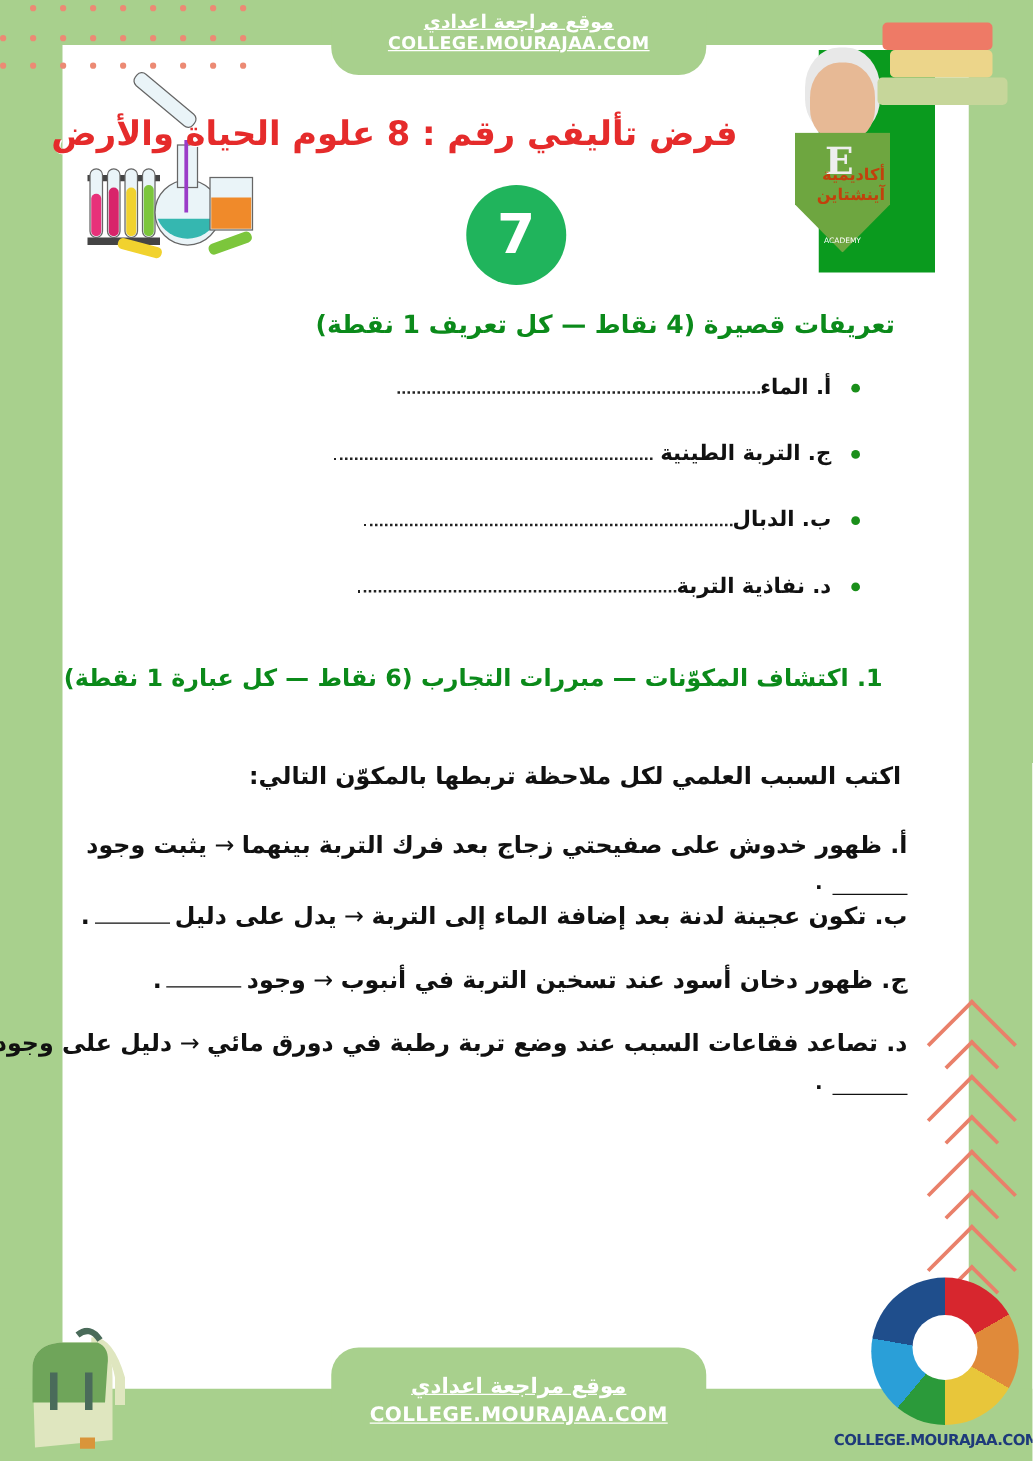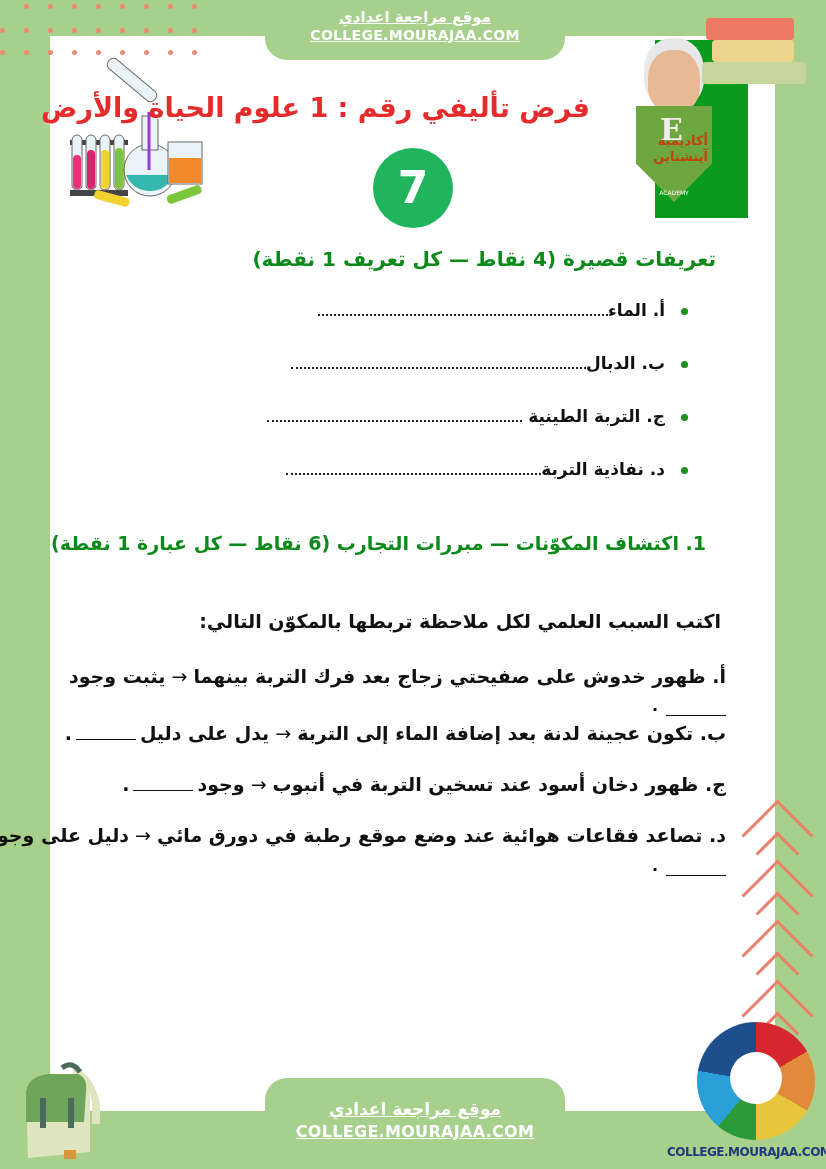--- a/index.html
+++ b/index.html
@@ -116,21 +116,21 @@
     <path d="M60 125 A26 26 0 0 0 108 125 Z" fill="#35b7b0"></path>
   <rect x="76" y="66" width="16" height="34" fill="#eaf4f8" stroke="#666"></rect>
   <rect x="60" y="0" width="12" height="60" rx="5" fill="#eaf4f8" stroke="#666" transform="rotate(-50 66 30)"></rect>
   <path d="M83 62 L83 120" stroke="#9a3cc8" stroke-width="3"></path>
   <rect x="102" y="92" width="34" height="42" fill="#eaf4f8" stroke="#666"></rect>
     <rect x="103" y="108" width="32" height="25" fill="#f08a2a"></rect>
   <rect x="100" y="140" width="36" height="9" rx="4" fill="#7cc63c" transform="rotate(-20 118 144)"></rect>
   <rect x="28" y="144" width="36" height="9" rx="4" fill="#f1d22e" transform="rotate(15 46 148)"></rect>
 </svg>
 
-<div class="title">فرض تأليفي رقم : 1 علوم الحياة والأرض</div>
+<div class="title">فرض تأليفي رقم : 8 علوم الحياة والأرض</div>
 
 <div class="badge">7</div>
 
 <div class="einstein"></div>
 <div class="face"></div>
 <div class="shield"></div>
 <div class="shield-e">E</div>
 <div class="shield-txt">أكاديمية آينشتاين</div>
 <div class="shield-sub">ACADEMY</div>
 
@@ -139,24 +139,24 @@
   <div class="book" style="left:12px;top:26px;width:82px;background:#ecd58a"></div>
   <div class="book" style="left:2px;top:48px;width:104px;background:#c6d69a"></div>
 </div>
 
 <div class="section sec1">تعريفات قصيرة (4 نقاط — كل تعريف 1 نقطة)</div>
 <div class="def-list">
   <div class="def-item">
     <span class="bullet"></span><span>أ. الماء</span><span class="dotline" style="width:290px"></span>
   </div>
   <div class="def-item">
+    <span class="bullet"></span><span>ج. التربة الطينية</span><span class="dotline" style="width:255px;margin-right:6px"></span>
+  </div>
+  <div class="def-item">
     <span class="bullet"></span><span>ب. الدبال</span><span class="dotline" style="width:295px"></span>
-  </div>
-  <div class="def-item">
-    <span class="bullet"></span><span>ج. التربة الطينية</span><span class="dotline" style="width:255px;margin-right:6px"></span>
   </div>
   <div class="def-item">
     <span class="bullet"></span><span>د. نفاذية التربة</span><span class="dotline" style="width:255px"></span>
   </div>
 </div>
 
 <div class="section sec2">1. اكتشاف المكوّنات — مبررات التجارب (6 نقاط — كل عبارة 1 نقطة)</div>
 <div class="instr">اكتب السبب العلمي لكل ملاحظة تربطها بالمكوّن التالي:</div>
 
 <div class="q" style="top:665px">
@@ -167,21 +167,21 @@
 
 <div class="q" style="top:722px">
   <span>ب. تكون عجينة لدنة بعد إضافة الماء إلى التربة</span><span class="arrow">→</span><span>يدل على دليل</span><span class="blank"></span><span>.</span>
 </div>
 
 <div class="q" style="top:773px">
   <span>ج. ظهور دخان أسود عند تسخين التربة في أنبوب</span><span class="arrow">→</span><span>وجود</span><span class="blank"></span><span>.</span>
 </div>
 
 <div class="q" style="top:824px">
-  <span>د. تصاعد فقاعات هوائية عند وضع موقع رطبة في دورق مائي</span><span class="arrow">→</span><span>دليل على وجود</span>
+  <span>د. تصاعد فقاعات السبب عند وضع تربة رطبة في دورق مائي</span><span class="arrow">→</span><span>دليل على وجود</span>
 </div>
 <div class="blank-solo" style="top:875px"></div>
 <span class="period" style="left:652px;top:856px">.</span>
 
 <div>
     <div class="chev" style="left:752px;top:810px"></div>
     <div class="chev-inner" style="left:762px;top:838px"></div>
   </div>
 <div>
     <div class="chev" style="left:752px;top:870px"></div>

